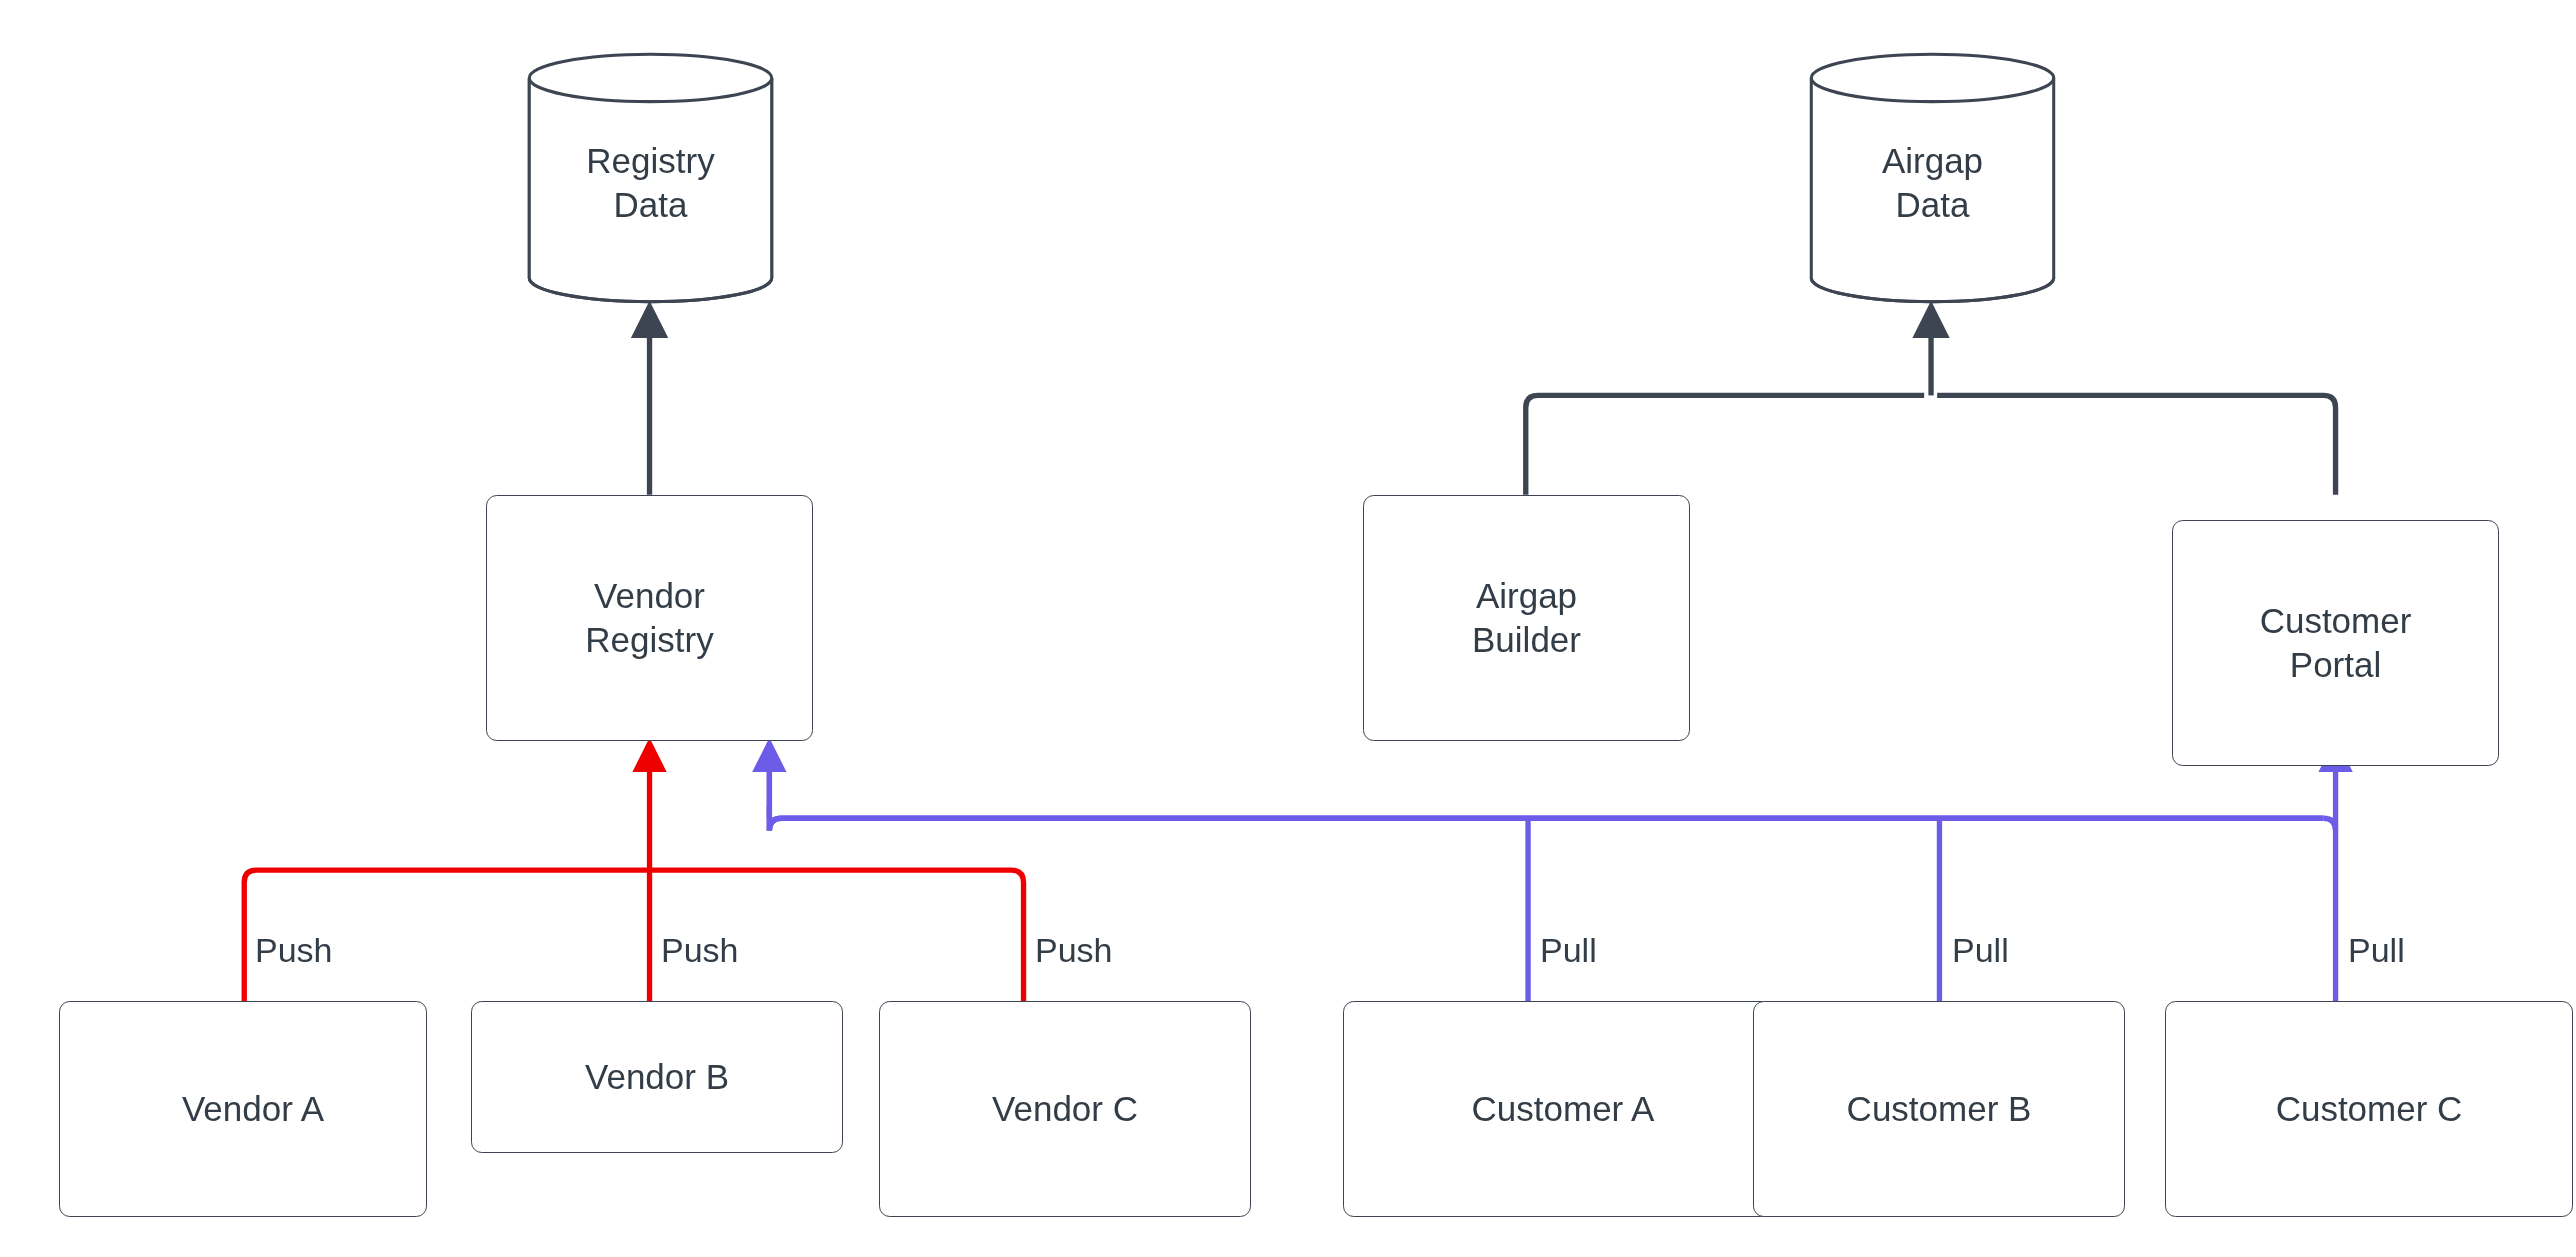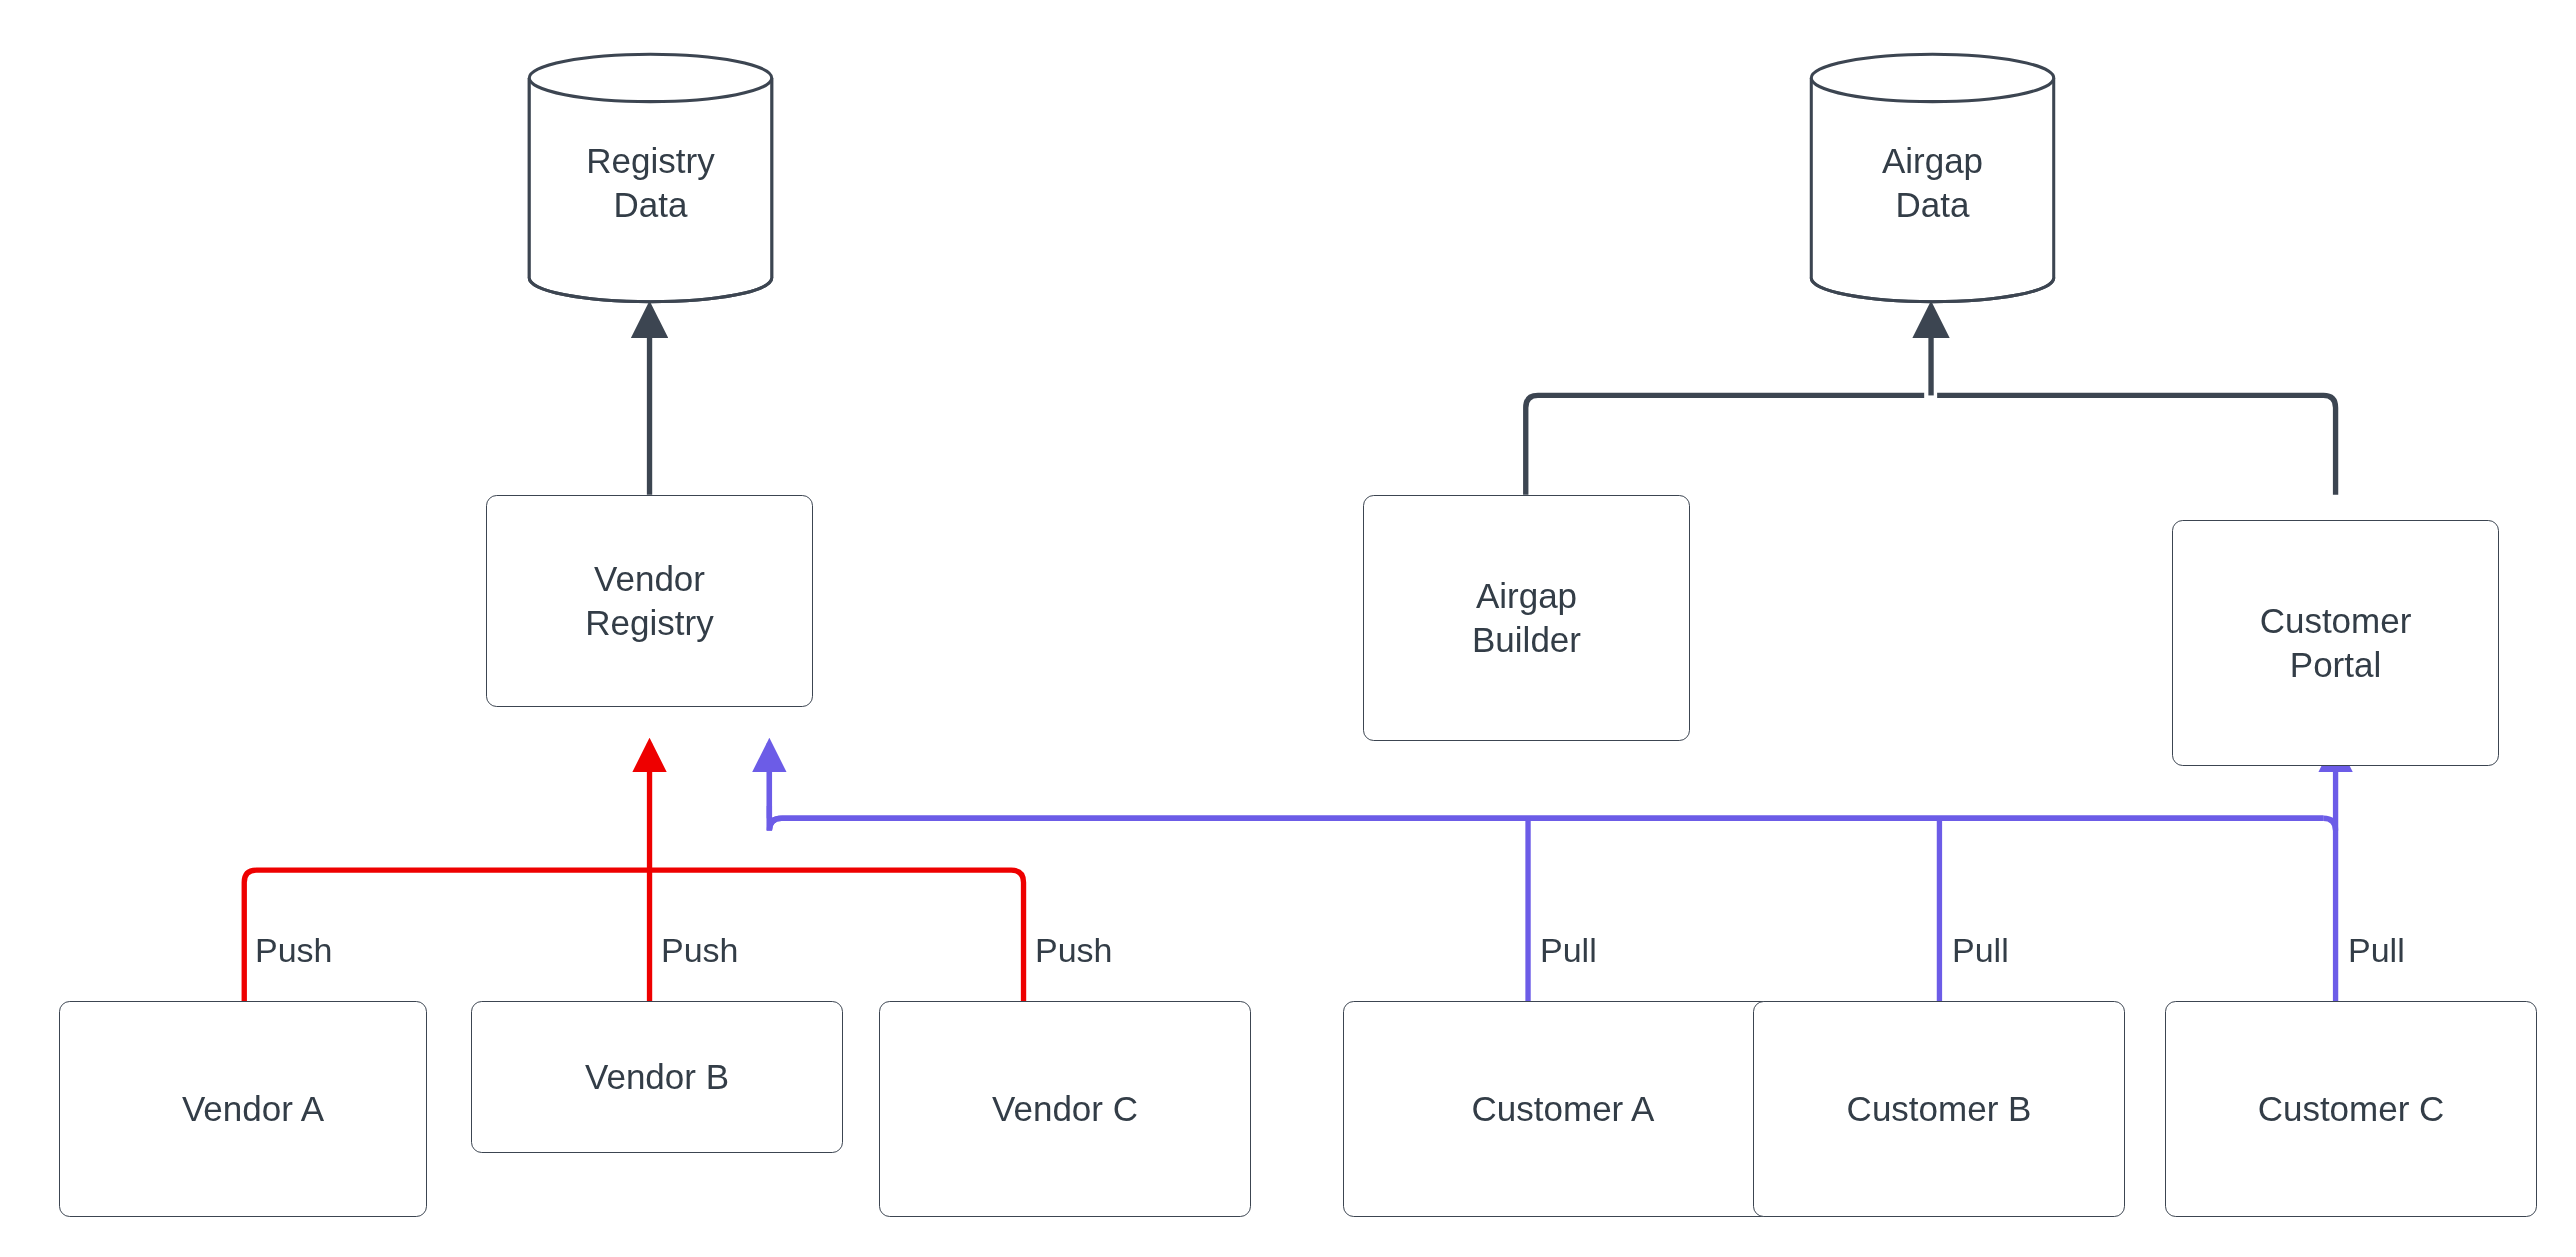--- a/index.html
+++ b/index.html
@@ -132,40 +132,40 @@
       <rect x="3" y="34" width="318" height="262" fill="#ffffff" stroke="none"></rect>
       <path d="M 3 34 L 3 296" fill="none" stroke="#3c4551" stroke-width="4"></path>
       <path d="M 321 34 L 321 296" fill="none" stroke="#3c4551" stroke-width="4"></path>
       <path d="M 3 296 A 159 31 0 0 0 321 296" fill="none" stroke="#3c4551" stroke-width="4"></path>
       <ellipse cx="162" cy="34" rx="159" ry="31" fill="#ffffff" stroke="#3c4551" stroke-width="4"></ellipse>
     </svg>
     <span class="cyl-label">Airgap
 Data</span>
   </div>
 
-  <div class="node box" style="left:486px; top:495px; width:327px; height:212px;">Vendor
+  <div class="node box" style="left:486px; top:495px; width:327px; height:246px;">Vendor
 Registry</div>
 
   <div class="node box" style="left:1363px; top:495px; width:327px; height:246px;">Airgap
 Builder</div>
 
   <div class="node box" style="left:2172px; top:495px; width:327px; height:246px;margin-top:25px;">Customer
 Portal</div>
 
   <div class="node box" style="left:59px; top:1001px; width:368px; height:216px;padding-left:20px;">Vendor A</div>
 
   <div class="node box" style="left:471px; top:1001px; width:372px; height:152px;">Vendor B</div>
 
   <div class="node box" style="left:879px; top:1001px; width:372px; height:216px;">Vendor C</div>
 
   <div class="node box" style="left:1343px; top:1001px; width:440px; height:216px;">Customer A</div>
 
   <div class="node box" style="left:1753px; top:1001px; width:372px; height:216px;">Customer B</div>
 
-  <div class="node box" style="left:2165px; top:1001px; width:372px; height:216px;">Customer C</div>
+  <div class="node box" style="left:2165px; top:1001px; width:408px; height:216px;">Customer C</div>
 
   <div class="edge-label" style="left:255px; top:933px;">Push</div>
   <div class="edge-label" style="left:661px; top:933px;">Push</div>
   <div class="edge-label" style="left:1035px; top:933px;">Push</div>
 
   <div class="edge-label" style="left:1540px; top:933px;">Pull</div>
   <div class="edge-label" style="left:1952px; top:933px;">Pull</div>
   <div class="edge-label" style="left:2348px; top:933px;">Pull</div>
 
 </div>

